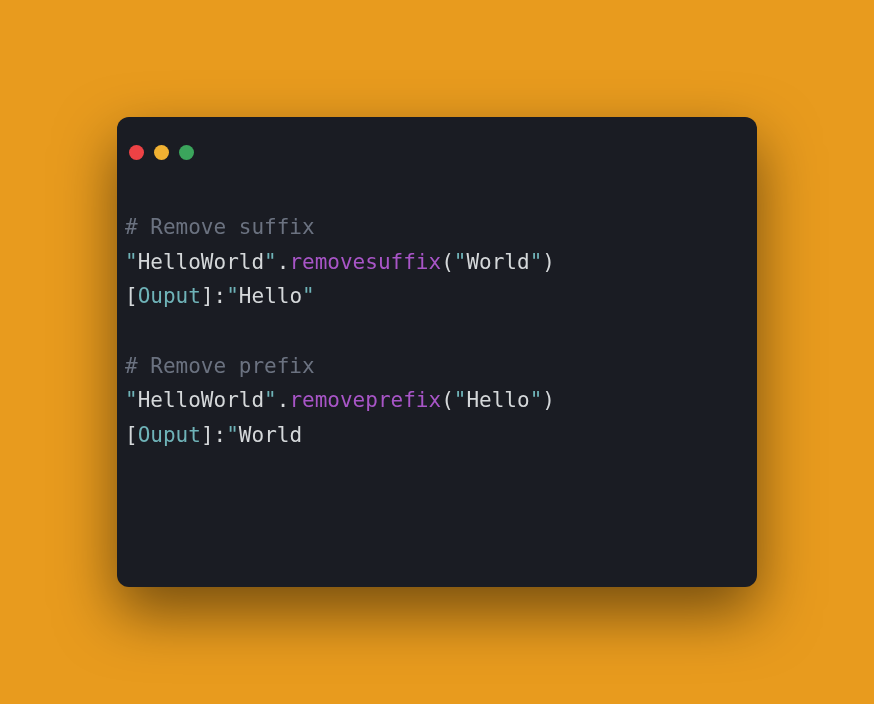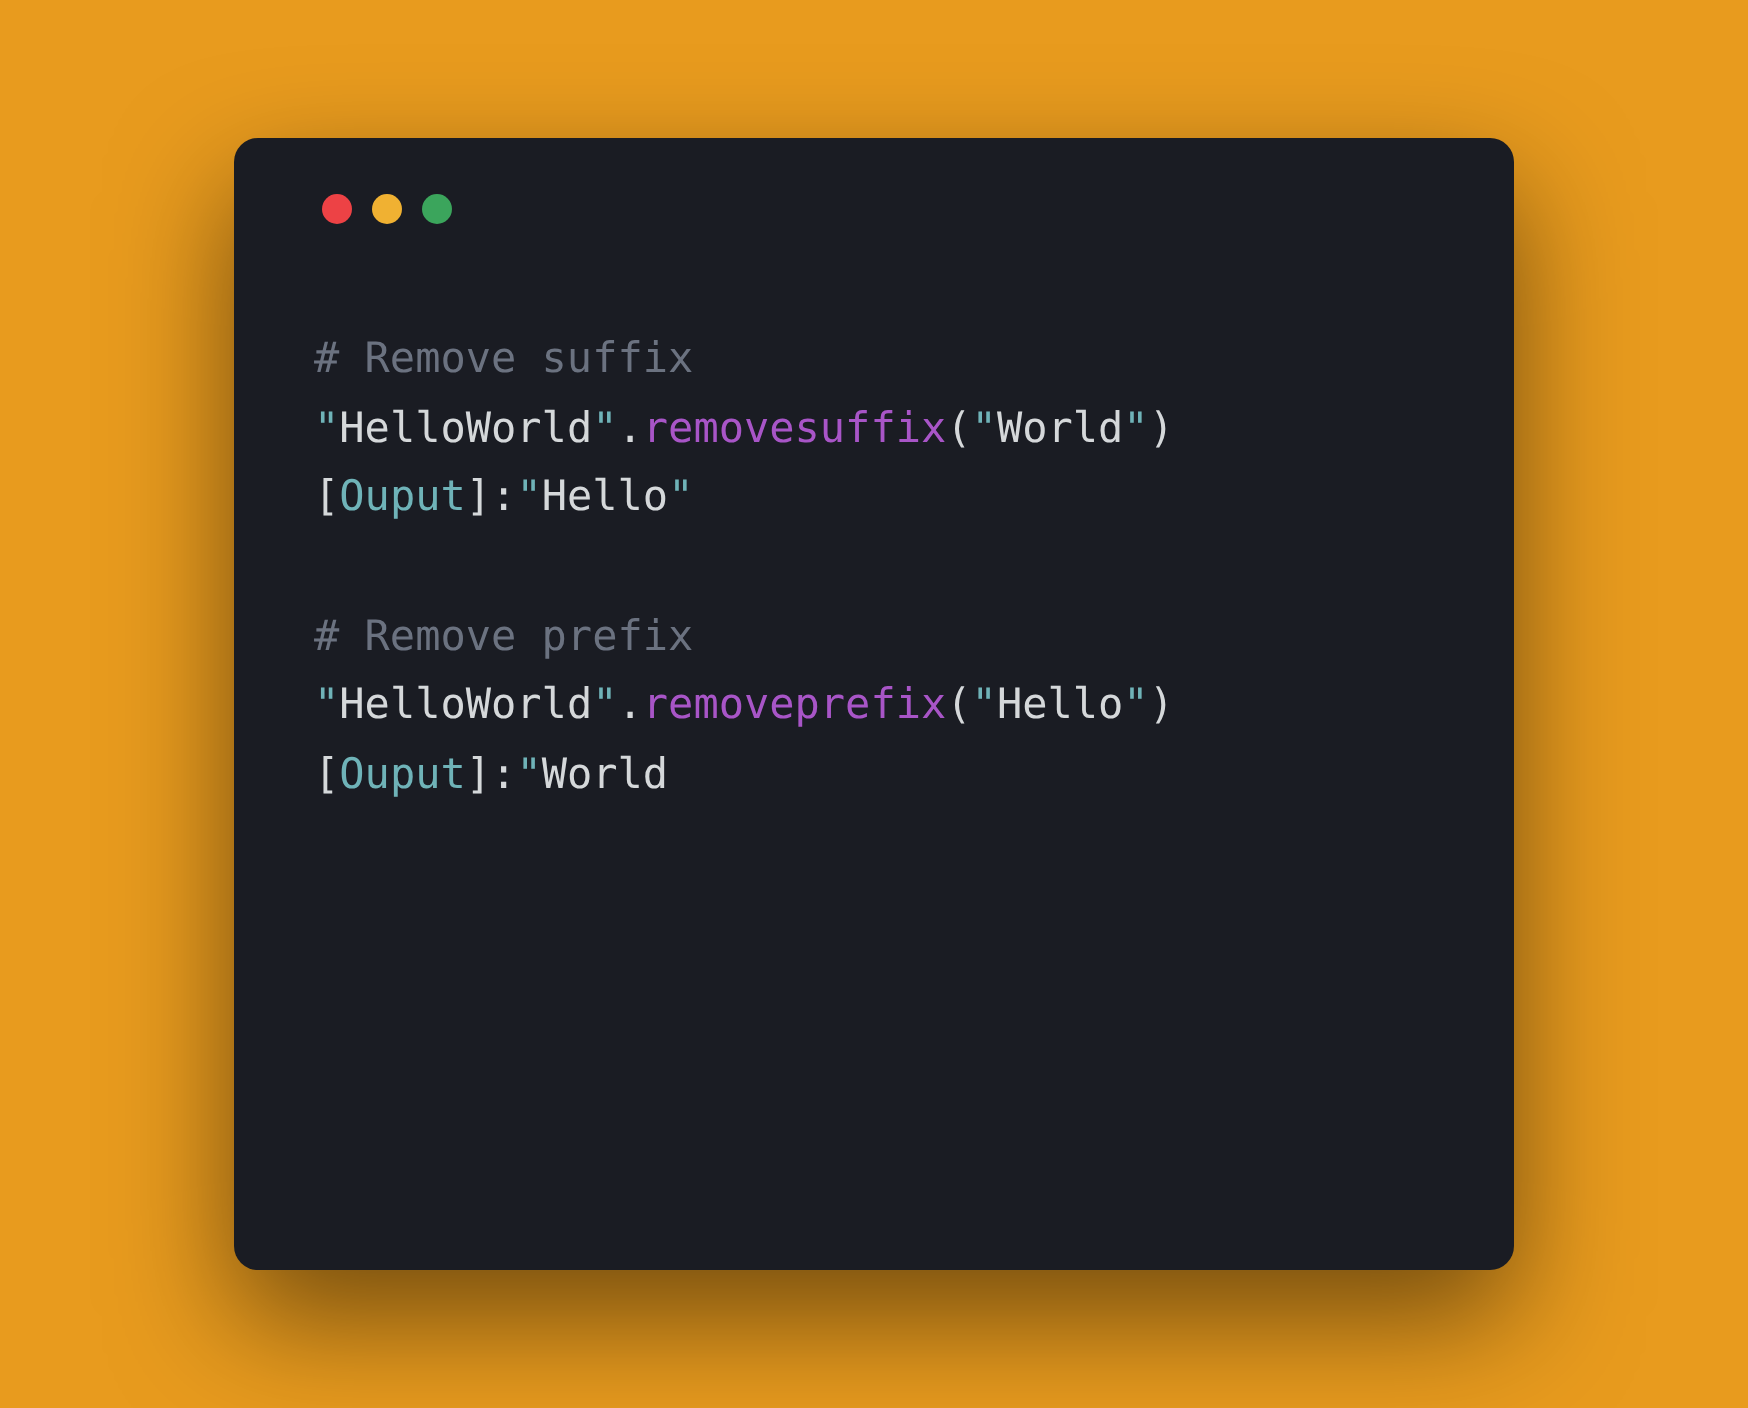--- a/index.html
+++ b/index.html
@@ -13,25 +13,25 @@
       height: 704px;
       background: #e89b1e;
       display: flex;
       align-items: center;
       justify-content: center;
       font-family: 'Menlo', 'Monaco', 'Consolas', monospace;
     }
     
     .window {
       width: 640px;
-      height: 566px;
+      height: 470px;
       background: #1a1c23;
       border-radius: 12px;
       box-shadow: 0 25px 60px rgba(0,0,0,0.5);
-      padding: 20px 40px;
+      padding: 20px 8px;
       position: relative;
     }
     
     .traffic-lights {
       display: flex;
       gap: 10px;
       margin-bottom: 50px;
       margin-top: 8px;
       margin-left: 4px;
     }

